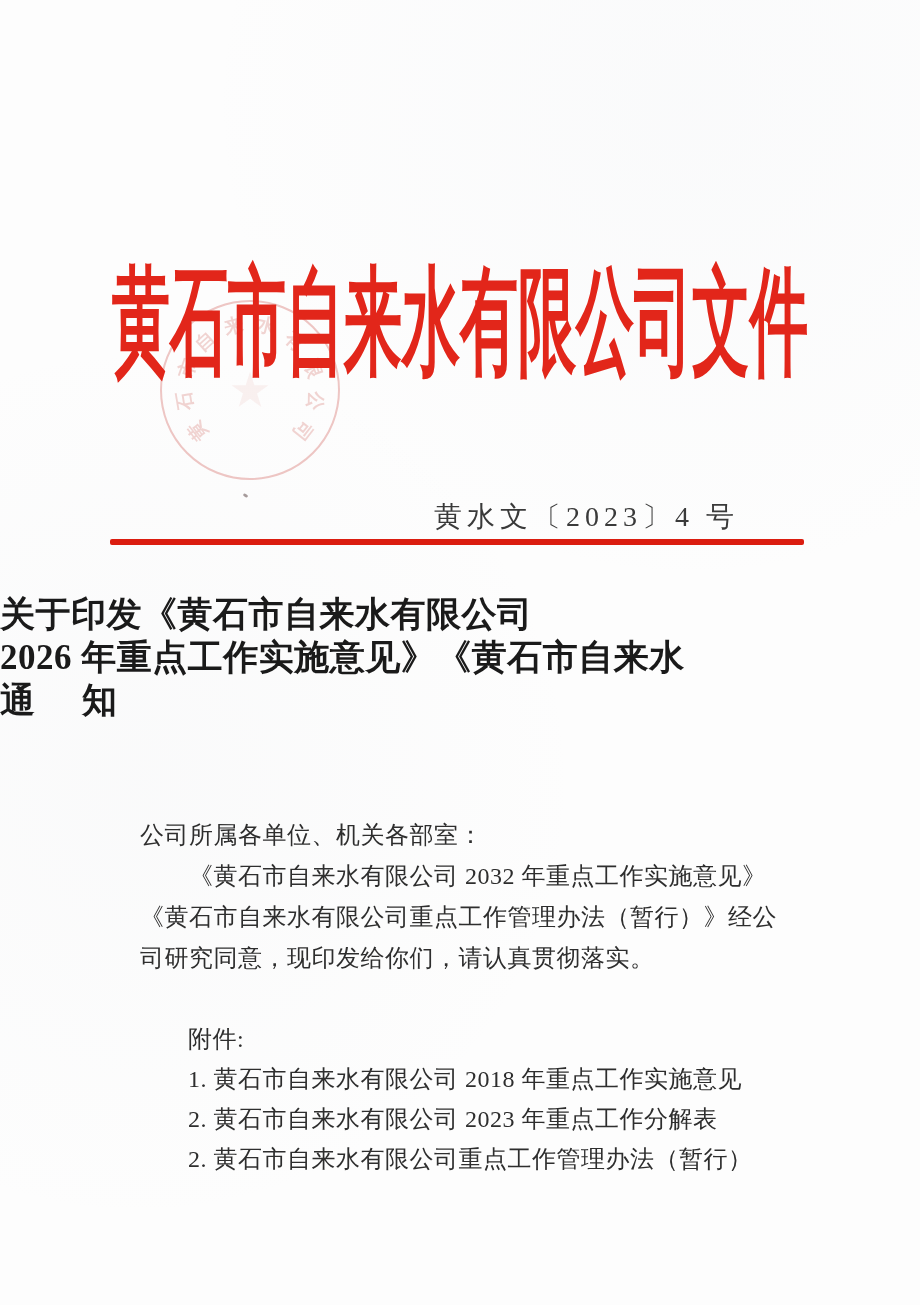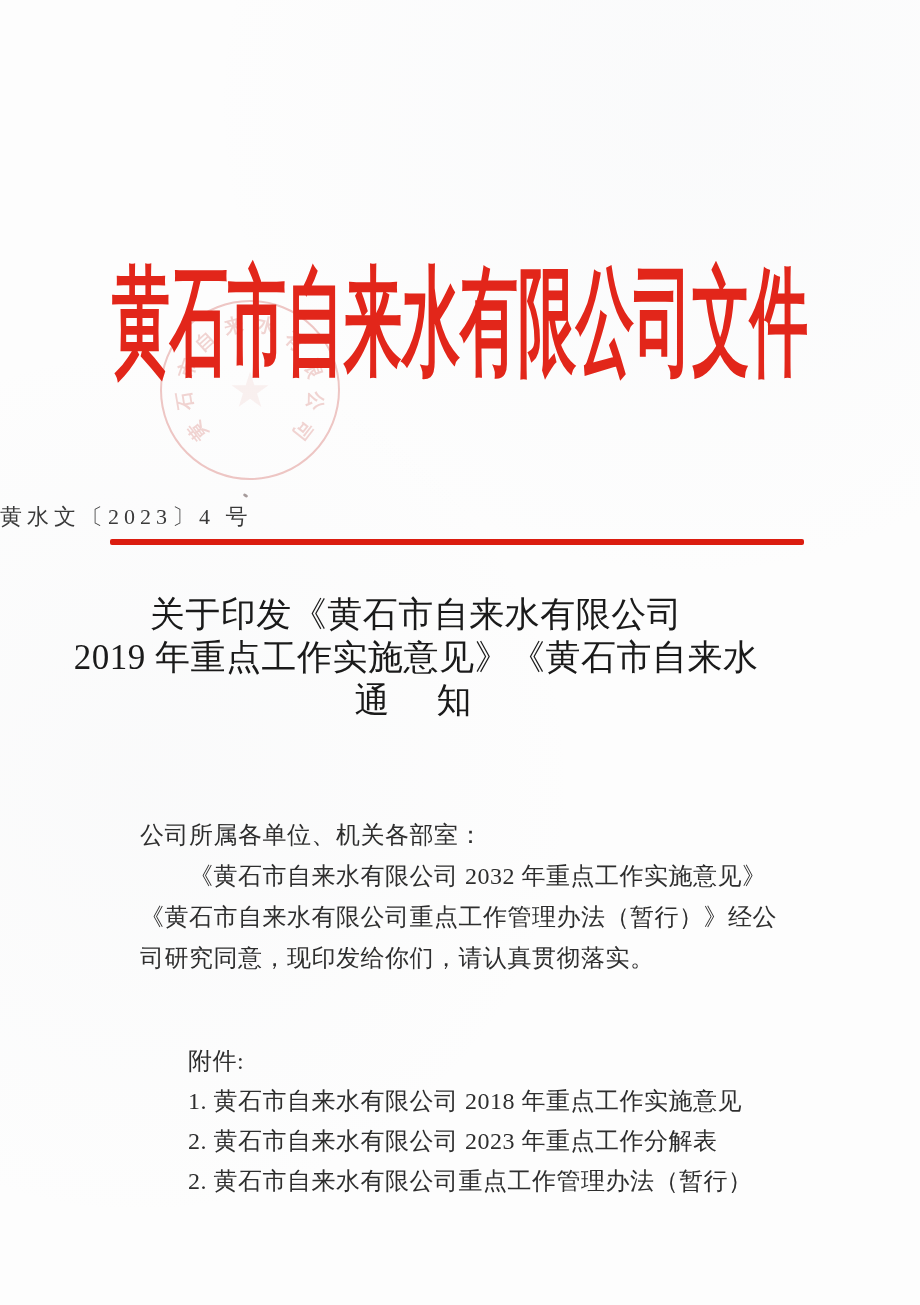--- a/index.html
+++ b/index.html
@@ -60,45 +60,45 @@
     transform: scaleY(2.03);
     transform-origin: 50% 0;
     z-index: 2;
     white-space: nowrap;
   }
 
   .doc-number {
     position: absolute;
     left: 0; top: 503px;
     width: 739px;
-    text-align: left;
-    font-size: 22px;
+    text-align: right;
+    font-size: 28px;
     line-height: 27px;
     letter-spacing: 5px;
     color: #3a3a3a;
     z-index: 2;
   }
 
   .red-rule {
     position: absolute;
     left: 110px; top: 539px;
     width: 694px; height: 6px;
     background: var(--rule-red, #db1d10);
     border-radius: 2px;
     z-index: 2;
   }
 
   .notice-title {
     position: absolute;
     left: 0; top: 593px;
     width: 832px;
-    text-align: center;
+    text-align: left;
     font-size: 35px;
     line-height: 43px;
-    font-weight: normal;
+    font-weight: bold;
     color: var(--heading-ink, #1a1a1a);
     letter-spacing: 0.5px;
     white-space: nowrap;
   }
   .notice-title .sp { letter-spacing: 6px; }
 
   .body-text {
     position: absolute;
     left: 140px; top: 815px;
     width: 672px;
@@ -112,21 +112,20 @@
 
   .attachments {
     position: absolute;
     left: 188px; top: 1019px;
     width: 660px;
     font-size: 24px;
     line-height: 40px;
     letter-spacing: 0.5px;
     color: var(--ink, #2e2e2e);
     white-space: nowrap;
-    margin-top: 22px;
   }
 
   
   .speck {
     position: absolute;
     left: 243px; top: 494px;
     width: 5px; height: 3px;
     background: rgba(95, 75, 75, 0.55);
     border-radius: 50% 40% 60% 50%;
     transform: rotate(35deg);
@@ -152,21 +151,21 @@
     </div>
 
   <h1 class="red-title">黄石市自来水有限公司文件</h1>
 
   <div class="doc-number">黄水文〔2023〕4 号</div>
 
   <div class="red-rule"></div>
 
   <div class="notice-title">
     <div>关于印发《黄石市自来水有限公司</div>
-    <div>2019 年重点工作实施意见》《黄石市自来水</div>
+    <div>2026 年重点工作实施意见》《黄石市自来水</div>
     <div class="sp">通　知</div>
   </div>
 
   <div class="body-text">
     <div>公司所属各单位、机关各部室：</div>
     <div class="indent">《黄石市自来水有限公司 2032 年重点工作实施意见》</div>
     <div>《黄石市自来水有限公司重点工作管理办法（暂行）》经公</div>
     <div>司研究同意，现印发给你们，请认真贯彻落实。</div>
   </div>
 

